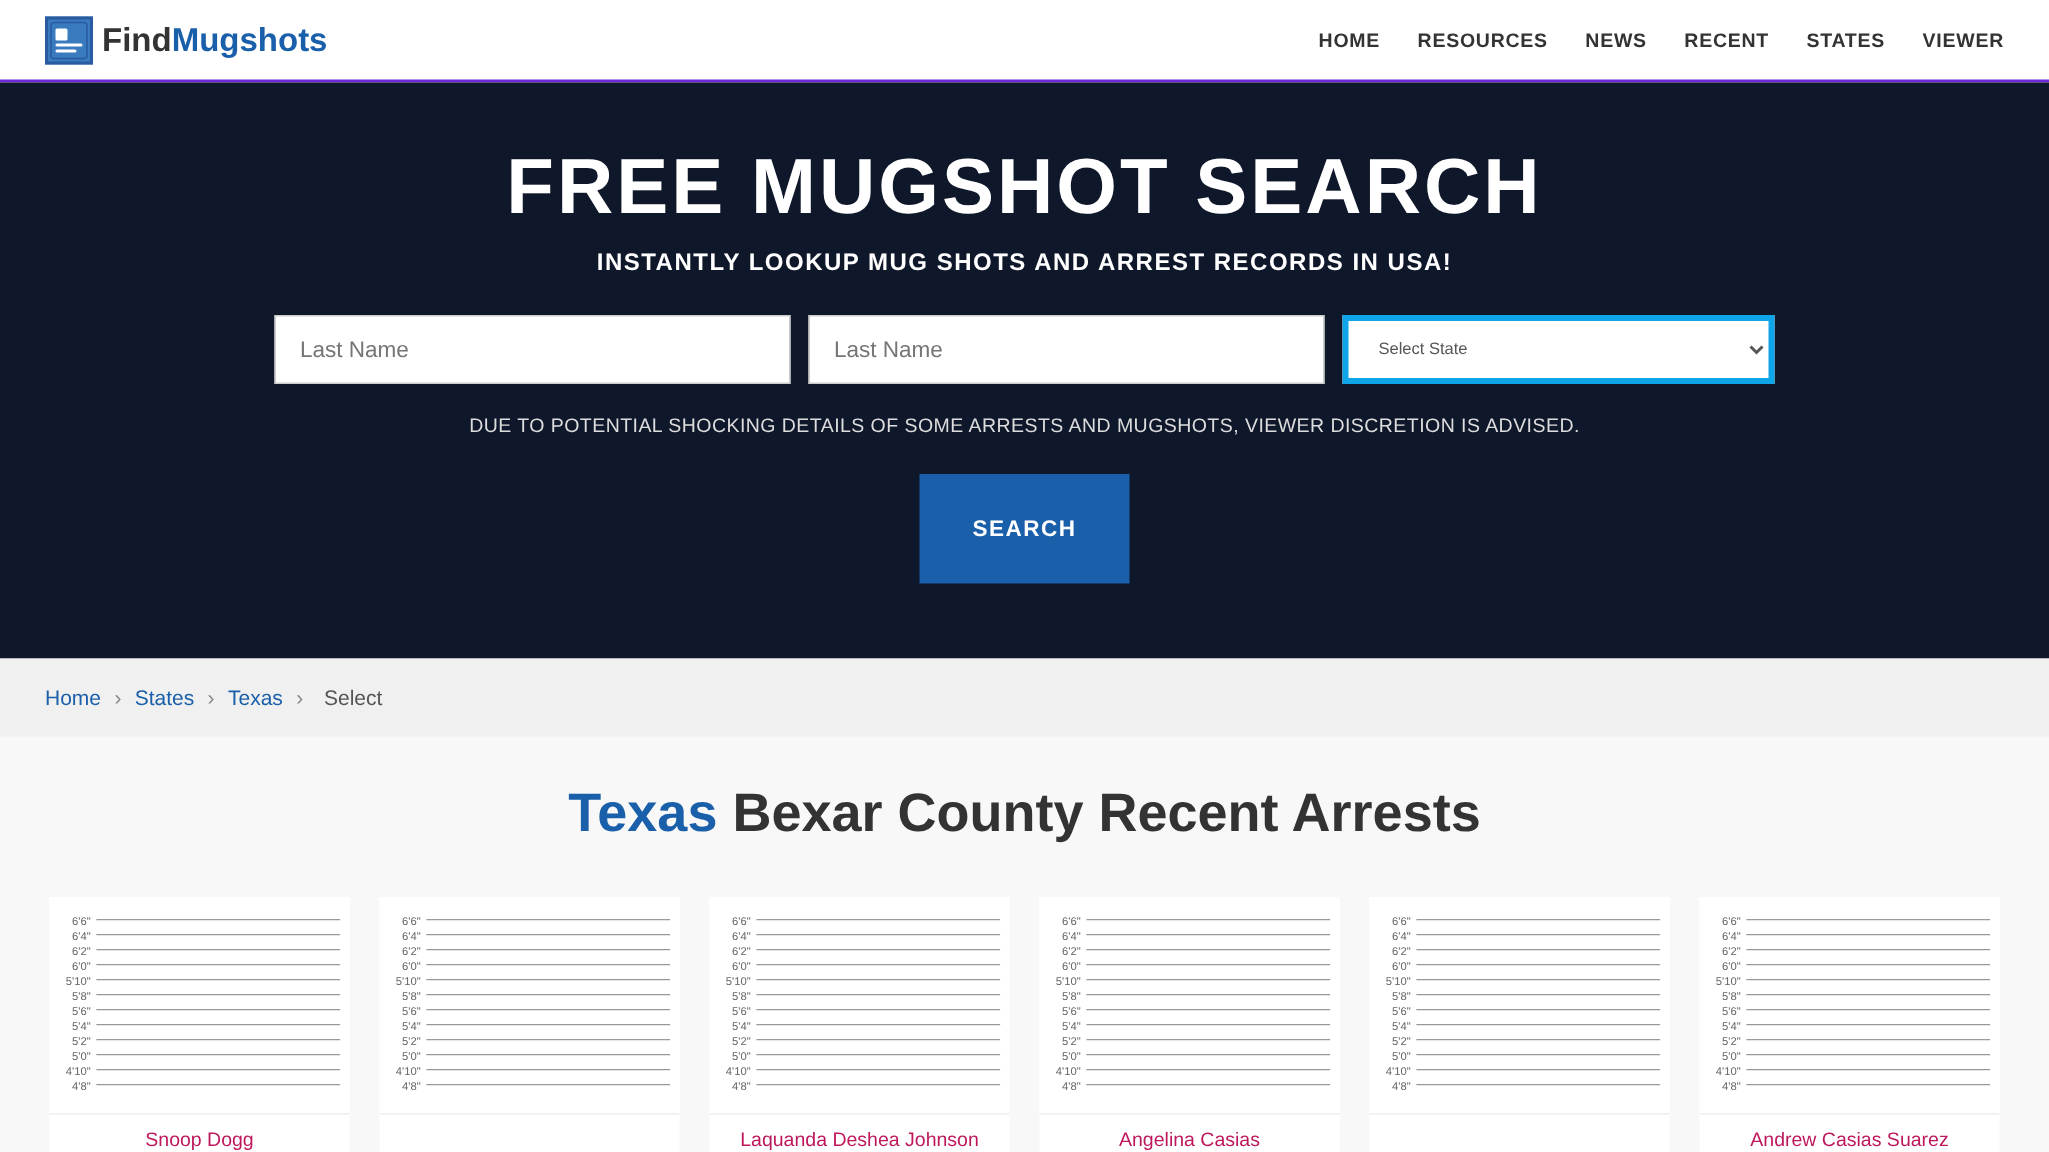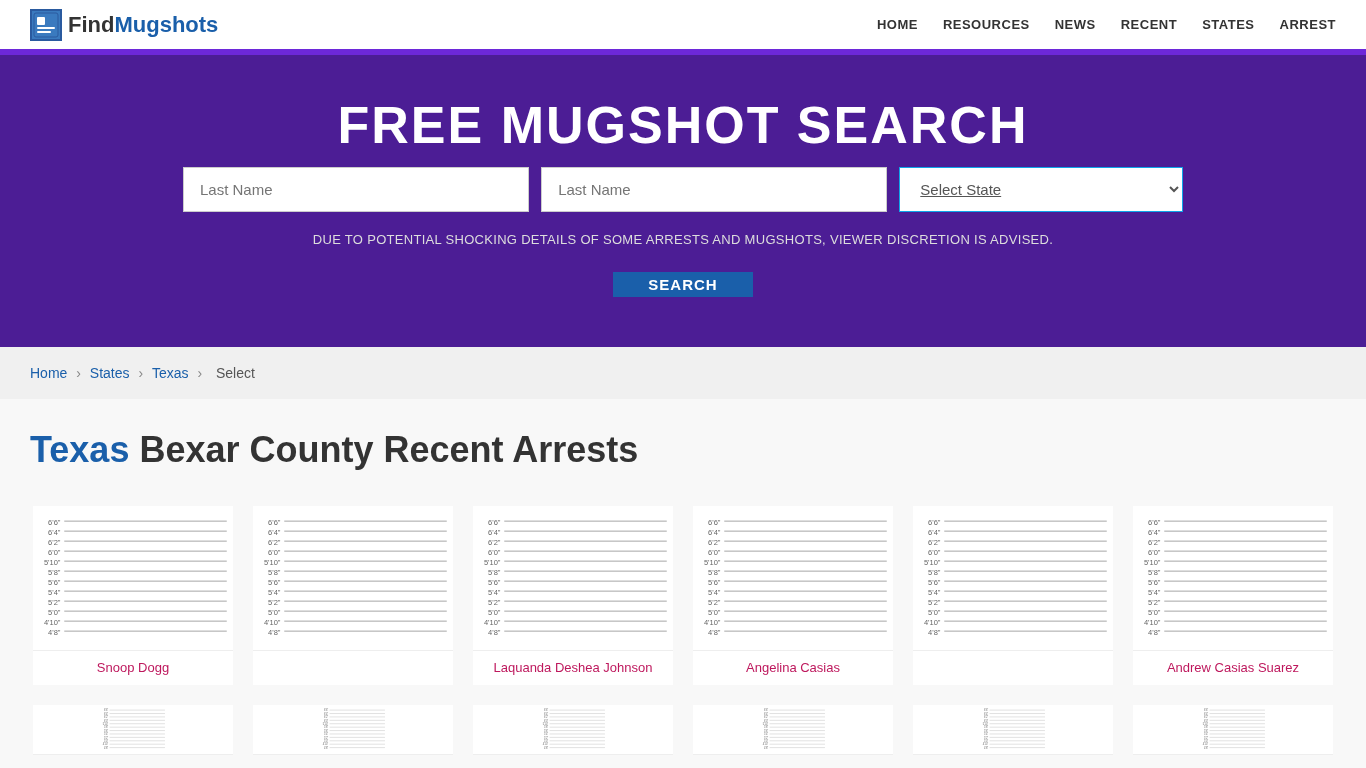--- a/index.html
+++ b/index.html
@@ -1,21 +1,21 @@
 <!DOCTYPE html>
 <html><head>
   <meta charset="utf-8">
   <style>
     * { box-sizing: border-box; margin: 0; padding: 0; }
     body { font-family: Arial, sans-serif; background: #f0f0f0; color: #333; }
 
     
     .header {
       background: #fff;
-      border-bottom: 6px solid #6d28d9;
+      border-bottom: 2px solid #6d28d9;
       display: flex;
       align-items: center;
       justify-content: space-between;
       padding: 10px 30px;
       height: 55px;
     }
     .logo {
       display: flex;
       align-items: center;
       font-size: 22px;
@@ -41,21 +41,21 @@
     nav a {
       text-decoration: none;
       color: #333;
       font-size: 13px;
       font-weight: bold;
       letter-spacing: 0.5px;
     }
 
     
     .hero {
-      background: #4c1d95;
+      background: #0f172a;
       padding: 40px 20px 50px;
       text-align: center;
       color: white;
     }
     .hero h1 {
       font-size: 52px;
       font-weight: 900;
       text-transform: uppercase;
       letter-spacing: 2px;
       margin-bottom: 12px;
@@ -83,40 +83,39 @@
       border: 1px solid #ccc;
       outline: none;
       color: #999;
     }
     .search-row input:first-child {
       border-right: 1px solid #ccc;
     }
     .search-row select {
       flex: 0.8;
       padding: 12px 16px;
-      font-size: 15px;
-      border: 1px solid #0ea5e9;
+      font-size: 11px;
+      border: 4px solid #0ea5e9;
       background: white;
       color: #555;
       outline: none;
       cursor: pointer;
-      text-decoration: underline;
     }
     .disclaimer {
       font-size: 13px;
       color: #ddd;
       margin-bottom: 25px;
       text-transform: uppercase;
       letter-spacing: 0.3px;
     }
     .search-btn {
       background: #1a5faa;
       color: white;
       border: none;
-      padding: 4px 35px;
+      padding: 28px 35px;
       font-size: 15px;
       font-weight: bold;
       letter-spacing: 1px;
       cursor: pointer;
       text-transform: uppercase;
     }
 
     
     .breadcrumb-bar {
       background: #f0f0f0;
@@ -126,21 +125,21 @@
     .breadcrumb-bar a { color: #1a5faa; text-decoration: none; }
     .breadcrumb-bar span { color: #888; margin: 0 5px; }
     .breadcrumb-bar .current { color: #555; }
 
     
     .main-content {
       background: #f8f8f8;
       padding: 30px;
     }
     .page-heading {
-      text-align: left;
+      text-align: center;
       font-size: 36px;
       font-weight: bold;
       margin-bottom: 35px;
       color: #333;
     }
     .page-heading .state-name { color: #1a5faa; }
 
     
     .mugshot-grid {
       display: grid;
@@ -199,26 +198,27 @@
     </div>
     <span class="logo-find">Find</span>
       <span class="logo-mugshots">Mugshots</span>
   </a>
   <nav>
   <a href="#">HOME</a>
       <a href="#">RESOURCES</a>
       <a href="#">NEWS</a>
       <a href="#">RECENT</a>
       <a href="#">STATES</a>
-      <a href="#">ARREST</a>
+      <a href="#">VIEWER</a>
     </nav>
 </header>
 
 <section class="hero">
   <h1>FREE MUGSHOT SEARCH</h1>
+  <h2>INSTANTLY LOOKUP MUG SHOTS AND ARREST RECORDS IN USA!</h2>
   <div class="search-row">
     <input type="text" placeholder="Last Name" style="">
     <input type="text" placeholder="Last Name" style="">
     <select>
       <option>Select State</option>
       <option>Alabama</option><option>Alaska</option><option>Arizona</option>
       <option>Arkansas</option><option>California</option><option>Colorado</option>
       <option>Connecticut</option><option>Delaware</option><option>Florida</option>
       <option>Georgia</option><option>Hawaii</option><option>Idaho</option>
       <option>Illinois</option><option>Indiana</option><option>Iowa</option>

